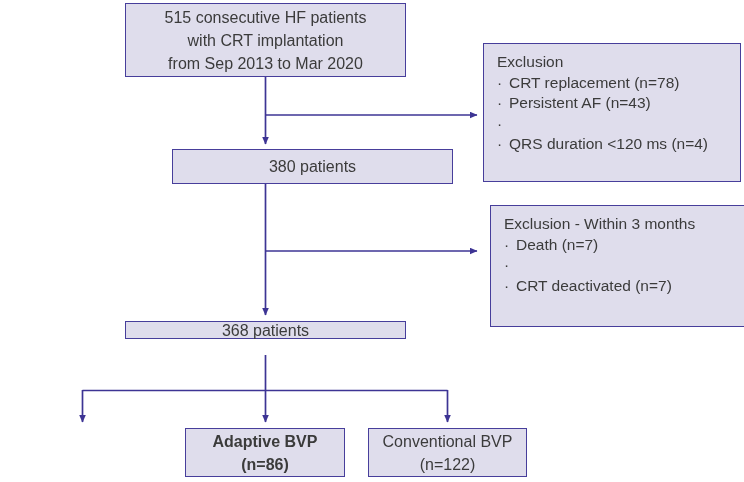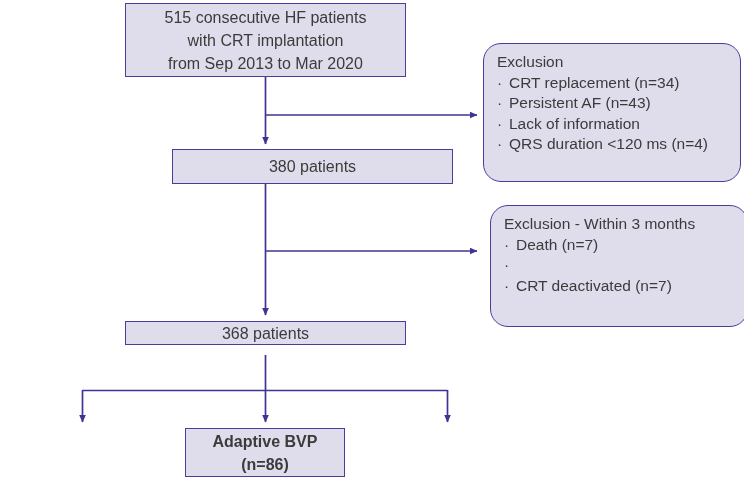--- a/index.html
+++ b/index.html
@@ -13,32 +13,32 @@
   .ah-path { fill:var(--arrow,#3d3494); }
   .box {
     position:absolute;
     background:var(--box-fill,#dfddec);
     border:1.8px solid var(--box-border,#473e9b);
   }
   .center-box {
     display:flex; flex-direction:column; justify-content:center; align-items:center;
     text-align:center; font-size:16px; line-height:23px;
   }
-  .excl-box { font-size:15.5px; line-height:20.5px; padding:8px 10px 0 13px;border-radius:18px; }
+  .excl-box { font-size:15.5px; line-height:20.5px; padding:8px 10px 0 13px; }
   .excl-title { white-space:nowrap; }
   .excl-line { display:flex; white-space:nowrap; }
   .excl-bullet { flex:0 0 12px; width:12px; }
   .excl-cont { padding-left:12px; white-space:nowrap; }
 
   
   .top-box   { left:125px; top:3px;   width:281px; height:74px; }
   .excl1-box { left:483px; top:43px;  width:258px; height:139px; }
   .b380-box  { left:125px; top:149px; width:281px; height:35px;margin-left:47px; }
   .excl2-box { left:490px; top:205px; width:258px; height:122px; }
-  .b368-box  { left:125px; top:321px; width:281px; height:24px; }
+  .b368-box  { left:125px; top:321px; width:281px; height:18px; }
   .leaf1-box { left:3px;   top:428px; width:160px; height:49px; }
   .leaf2-box { left:185px; top:428px; width:160px; height:49px;font-weight:bold; }
   .leaf3-box { left:368px; top:428px; width:159px; height:49px; }
 </style>
 </head>
 <body>
 
 <div class="canvas">
 
   <svg class="arrows" viewBox="0 0 744 482">
@@ -60,29 +60,28 @@
   <div class="box center-box top-box">
     <div>515 consecutive HF patients</div>
     <div>with CRT implantation</div>
     <div>from Sep 2013 to Mar 2020</div>
   </div>
 
   <div class="box excl-box excl1-box">
     <div class="excl-title">Exclusion</div>
     <div class="excl-line">
       <span class="excl-bullet">·</span>
-      <span>CRT replacement (n=34)</span>
+      <span>CRT replacement (n=78)</span>
     </div>
     <div class="excl-line">
       <span class="excl-bullet">·</span>
       <span>Persistent AF (n=43)</span>
     </div>
     <div class="excl-line">
       <span class="excl-bullet">·</span>
-      <span>Lack of information</span>
     </div>
     <div class="excl-line">
       <span class="excl-bullet">·</span>
       <span>QRS duration &lt;120 ms (n=4)</span>
     </div>
   </div>
 
   <div class="box center-box b380-box">
     <div>380 patients</div>
   </div>
@@ -105,14 +104,18 @@
   <div class="box center-box b368-box">
     <div>368 patients</div>
   </div>
 
 
   <div class="box center-box leaf2-box">
     <div>Adaptive BVP</div>
     <div>(n=86)</div>
   </div>
 
+  <div class="box center-box leaf3-box">
+    <div>Conventional BVP</div>
+    <div>(n=122)</div>
+  </div>
 
 </div>
 
 </body></html>

